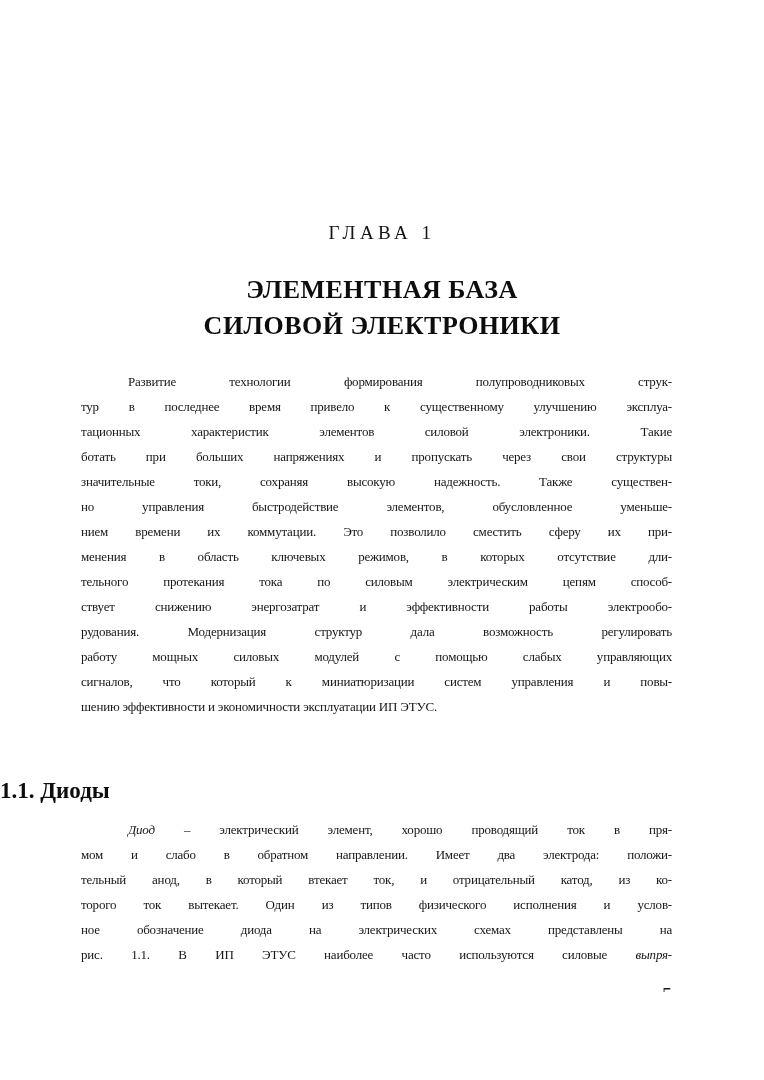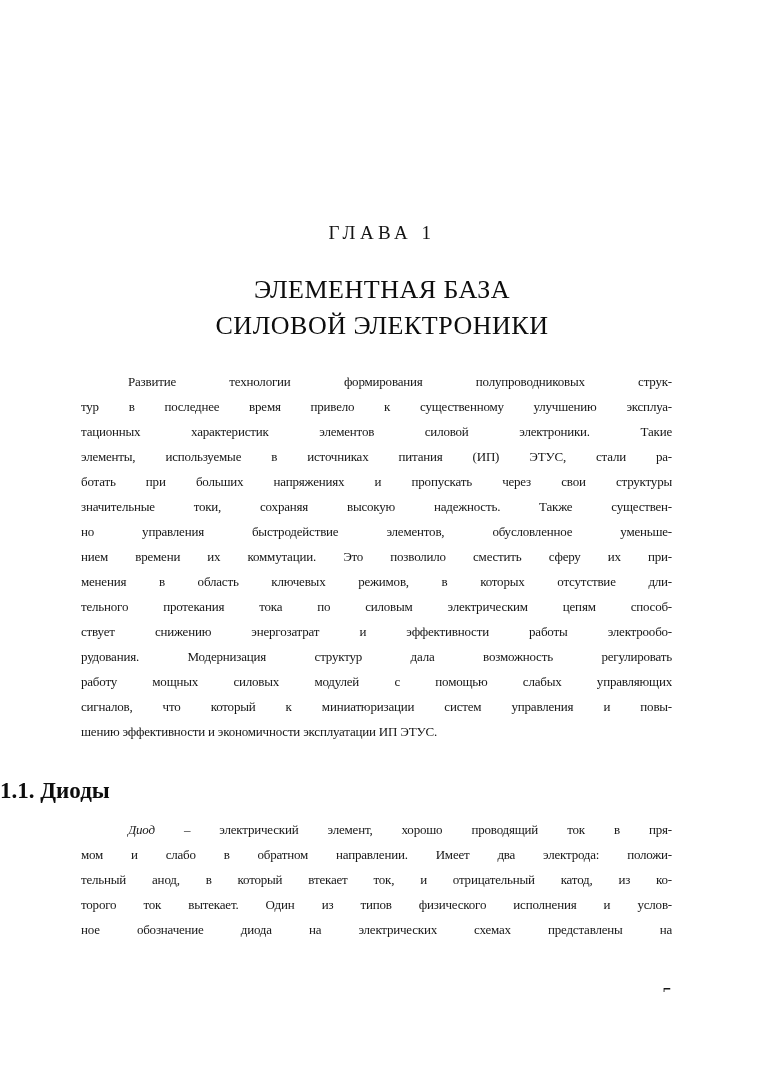--- a/index.html
+++ b/index.html
@@ -26,21 +26,21 @@
     line-height: 24px;
     letter-spacing: 4.5px;
     color: #151515;
   }
   .chapter-title {
     position: absolute;
     top: 272px;
     left: 0;
     right: 0;
     text-align: center;
-    font-weight: normal;
+    font-weight: bold;
     font-size: 26px;
     line-height: 36px;
     letter-spacing: 0.5px;
     color: #0d0d0d;
   }
   .para {
     position: absolute;
     left: 81px;
     width: 591px;
     font-size: 13px;
@@ -90,21 +90,20 @@
 
   <div class="chapter-title">
     <div>ЭЛЕМЕНТНАЯ БАЗА</div>
     <div>СИЛОВОЙ ЭЛЕКТРОНИКИ</div>
   </div>
 
   <div class="para para1">
     <div class="line indent">Развитие технологии формирования полупроводниковых струк-</div>
     <div class="line">тур в последнее время привело к существенному улучшению эксплуа-</div>
     <div class="line">тационных характеристик элементов силовой электроники. Такие</div>
-    <div class="line">элементы, используемые в источниках питания (ИП) ЭТУС, стали ра-</div>
     <div class="line">ботать при больших напряжениях и пропускать через свои структуры</div>
     <div class="line">значительные токи, сохраняя высокую надежность. Также существен-</div>
     <div class="line">но управления быстродействие элементов, обусловленное уменьше-</div>
     <div class="line">нием времени их коммутации. Это позволило сместить сферу их при-</div>
     <div class="line">менения в область ключевых режимов, в которых отсутствие дли-</div>
     <div class="line">тельного протекания тока по силовым электрическим цепям способ-</div>
     <div class="line">ствует снижению энергозатрат и эффективности работы электрообо-</div>
     <div class="line">рудования. Модернизация структур дала возможность регулировать</div>
     <div class="line">работу мощных силовых модулей с помощью слабых управляющих</div>
     <div class="line">сигналов, что который к миниатюризации систем управления и повы-</div>
@@ -112,17 +111,18 @@
   </div>
 
   <div class="section-heading">1.1. Диоды</div>
 
   <div class="para para2">
     <div class="line indent"><span class="it">Диод</span><span> – электрический элемент, хорошо проводящий ток в пря-</span></div>
     <div class="line">мом и слабо в обратном направлении. Имеет два электрода: положи-</div>
     <div class="line">тельный анод, в который втекает ток, и отрицательный катод, из ко-</div>
     <div class="line">торого ток вытекает. Один из типов физического исполнения и услов-</div>
     <div class="line">ное обозначение диода на электрических схемах представлены на</div>
+    <div class="line"><span>рис. 1.1. В ИП ЭТУС наиболее часто используются силовые </span><span class="it">выпря-</span></div>
   </div>
 
   <div class="page-number">5</div>
 
 </div>
 
 </body></html>

